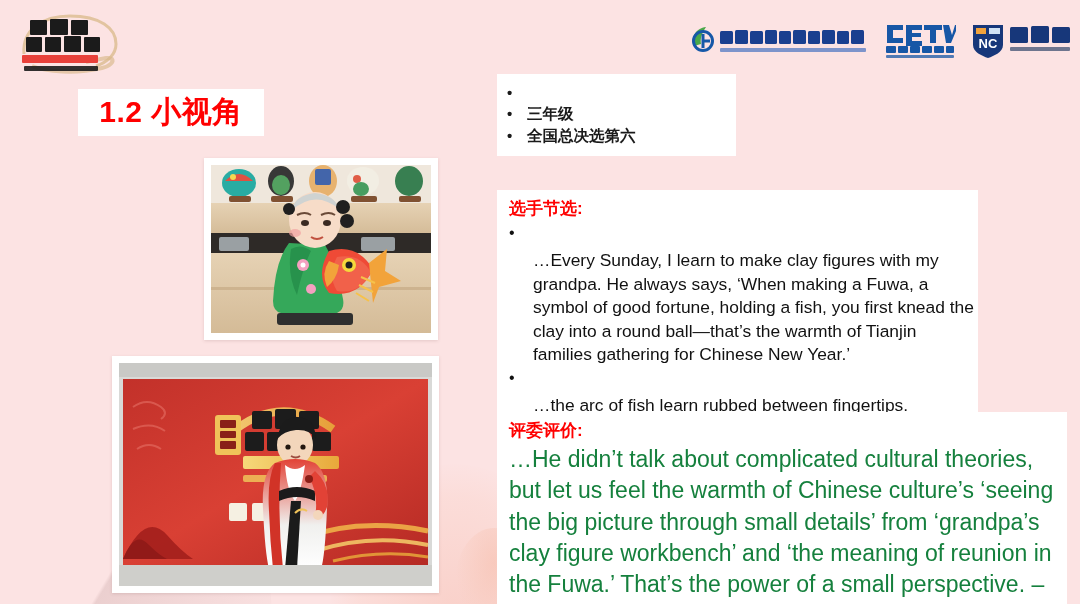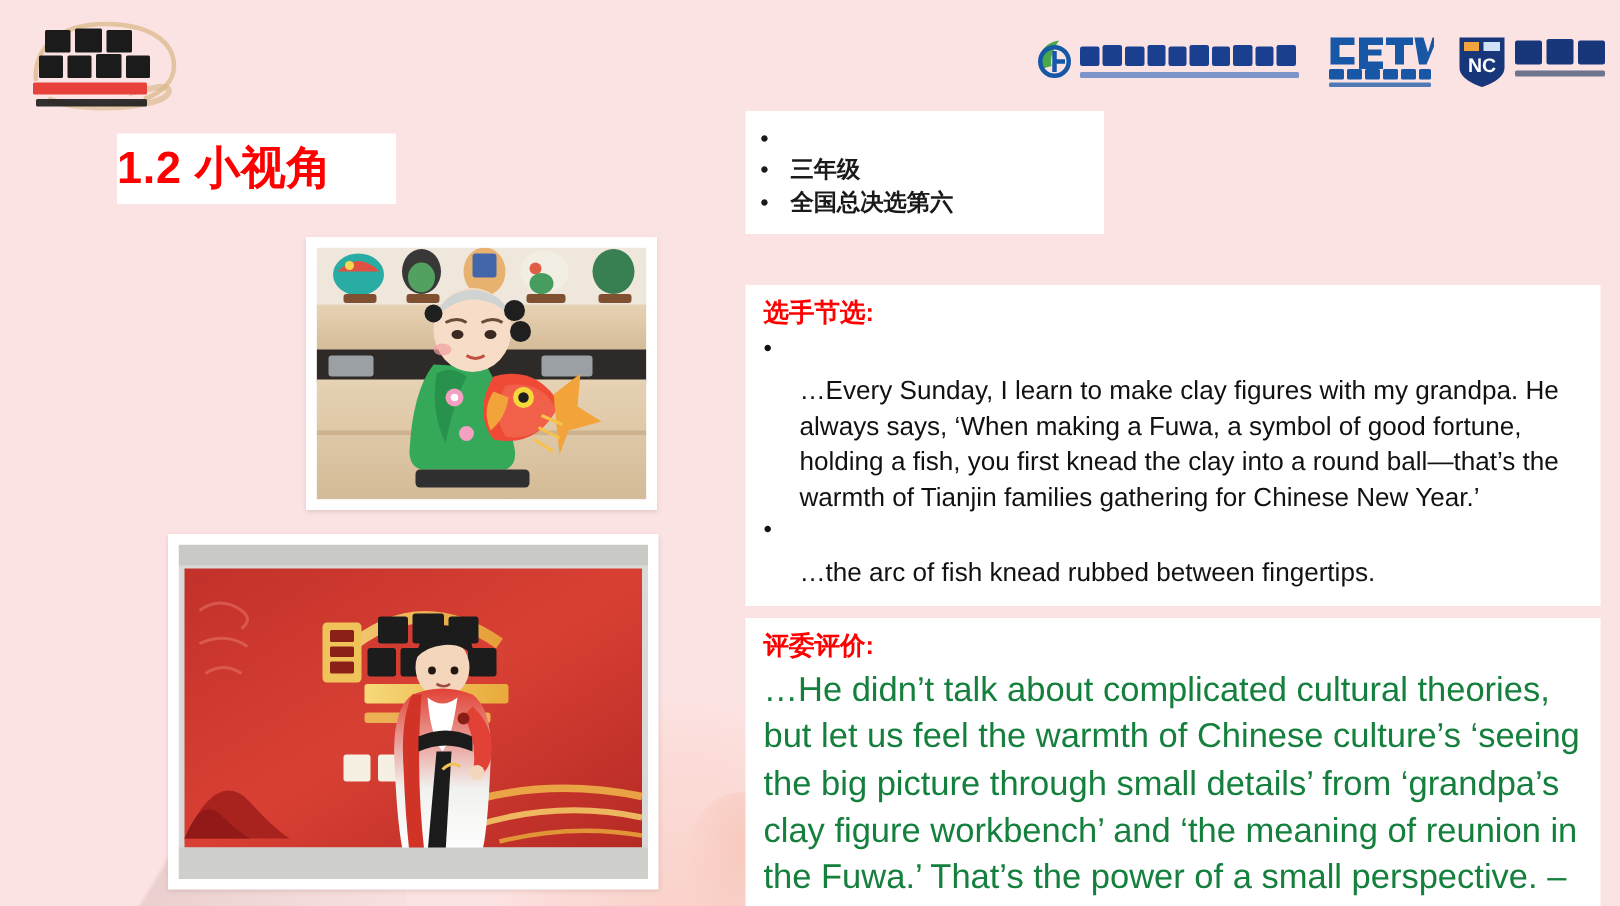--- a/index.html
+++ b/index.html
@@ -69,20 +69,21 @@
   .partner-logo { display: flex; align-items: center; }
 
   
   .title-chip {
     position: absolute;
     left: 78px; top: 89px;
     width: 186px; height: 47px;
     background: #ffffff;
     display: flex;
     align-items: center;
+    justify-content: center;
   }
   .title-chip .title-text {
     color: #ff0000;
     font-size: 30px;
     font-weight: bold;
     letter-spacing: 0.5px;
     white-space: nowrap;
   }
 
   
@@ -135,21 +136,21 @@
   }
 
   
   .text-box {
     position: absolute;
     background: #ffffff;
     box-sizing: border-box;
   }
   .excerpt-box {
     left: 497px; top: 190px;
-    width: 570px;
+    width: 481px;
     padding: 8px 2px 10px 12px;
   }
   .comment-box {
     left: 497px; top: 412px;
     width: 570px;
     padding: 8px 12px 10px 12px;
   }
   .box-heading {
     color: #ff0000;
     font-weight: bold;
@@ -467,21 +468,21 @@
   </div>
 
   <div class="text-box excerpt-box">
     <div class="box-heading">选手节选:</div>
     <div class="bullet-row">
       <span class="bullet-dot">•</span>
       <span class="bullet-text">…Every Sunday, I learn to make clay figures with my grandpa. He always says, ‘When making a Fuwa, a symbol of good fortune, holding a fish, you first knead the clay into a round ball—that’s the warmth of Tianjin families gathering for Chinese New Year.’</span>
     </div>
     <div class="bullet-row">
       <span class="bullet-dot">•</span>
-      <span class="bullet-text">…the arc of fish knead rubbed between fingertips.</span>
+      <span class="bullet-text">…the arc of fish learn rubbed between fingertips.</span>
     </div>
   </div>
 
   <div class="text-box comment-box">
     <div class="box-heading">评委评价:</div>
     <div class="para"><span>…He didn’t talk about complicated cultural theories, but let us feel the warmth of Chinese culture’s ‘seeing the big picture through small details’ from ‘grandpa’s clay figure workbench’ and ‘the meaning of reunion in the Fuwa.’ That’s the power of a small perspective. – </span><span class="attribution">Carrie. K</span></div>
   </div>
 
 </div>
 

